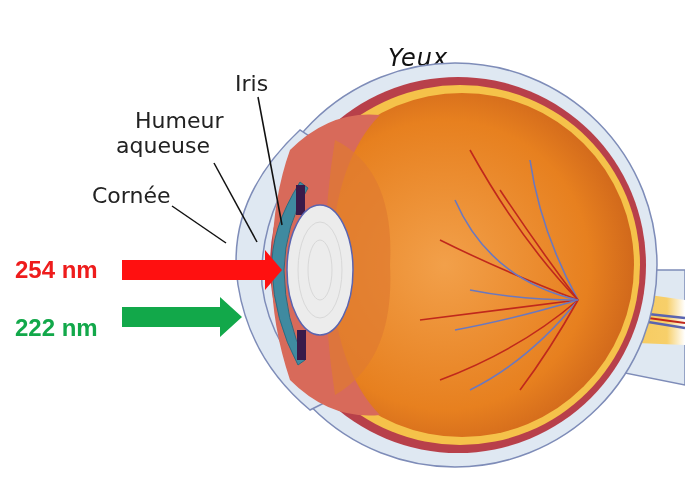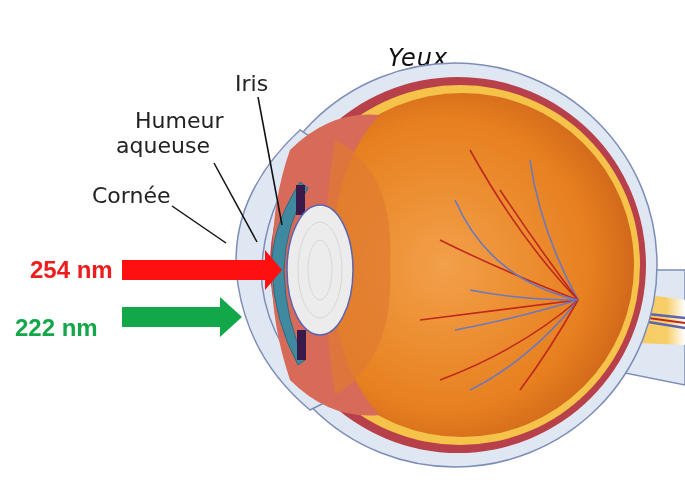--- a/index.html
+++ b/index.html
@@ -75,14 +75,14 @@
 
   <polygon points="122,260 265,260 265,250 282,270 265,290 265,280 122,280" fill="#ff1010"></polygon>
   <polygon points="122,307 220,307 220,297 242,317 220,337 220,327 122,327" fill="#12a84a"></polygon>
 </svg>
 
 <div class="label" style="left:235px; top:72px;">Iris</div>
 <div class="label" style="left:135px; top:109px; width:82px;">Humeur</div>
 <div class="label" style="left:112px; top:134px; width:102px;text-align:center;">aqueuse</div>
 <div class="label" style="left:92px; top:184px;">Cornée</div>
 
-<div class="wl" style="left:15px; top:256px; color:#ee1c1c;margin-left:15px;">254 nm</div>
+<div class="wl" style="left:15px; top:256px; color:#ee1c1c;">254 nm</div>
 <div class="wl" style="left:15px; top:303px; color:#12a84a;margin-top:11px;">222 nm</div>
 
 </body></html>

